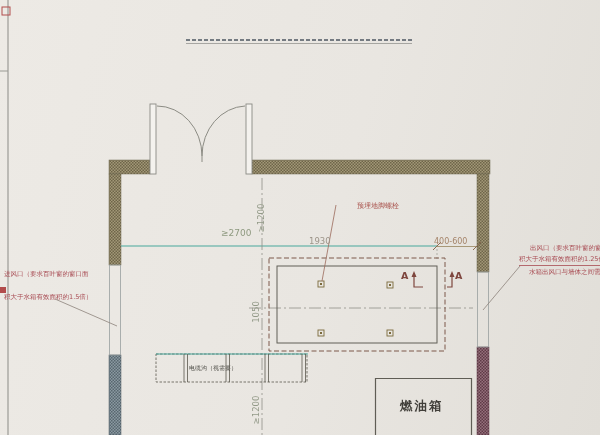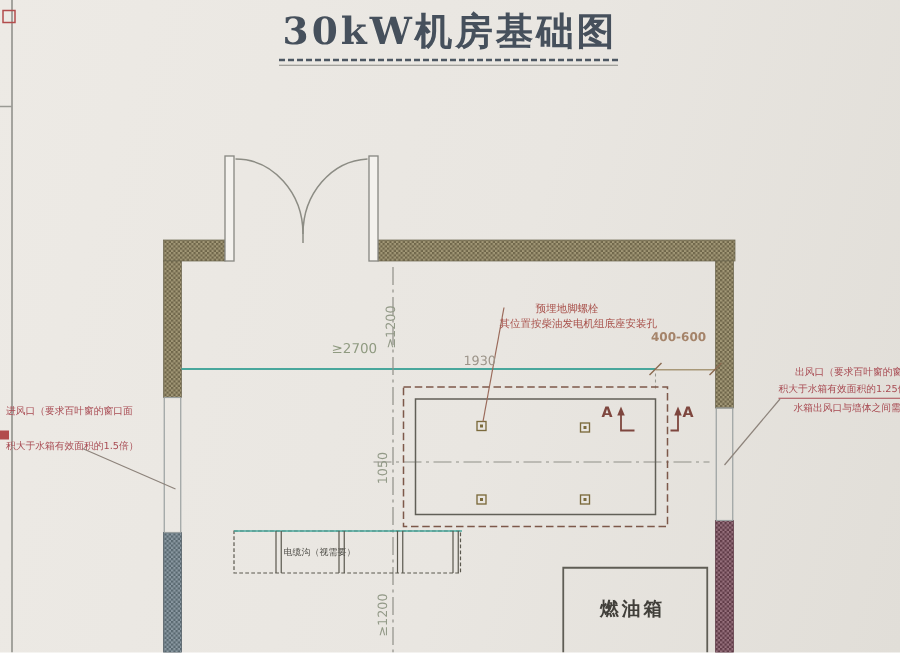--- a/index.html
+++ b/index.html
@@ -140,35 +140,33 @@
     </g>
 
     <g fill="none">
       <line x1="55" y1="299" x2="117" y2="326" stroke="#8d837b" stroke-width="0.8"></line>
       <line x1="483" y1="310" x2="520" y2="266" stroke="#8d837b" stroke-width="0.8"></line>
       <line x1="519" y1="265.5" x2="600" y2="265.5" stroke="#a84a52" stroke-width="0.8"></line>
       <line x1="336" y1="205" x2="322" y2="281" stroke="#9a6a5a" stroke-width="0.8"></line>
     </g>
   </svg>
 
-  <div class="abs title">30kW机房基础图</div>
 
   <div class="abs note" style="left:4px;top:270px;text-align:center;">进风口（要求百叶窗的窗口面</div>
   <div class="abs note" style="left:4px;top:281px;margin-top:12px;">积大于水箱有效面积的1.5倍）</div>
 
   <div class="abs note" style="left:530px;top:244px;">出风口（要求百叶窗的窗口面</div>
   <div class="abs note" style="left:519px;top:255px;">积大于水箱有效面积的1.25倍）</div>
   <div class="abs note" style="left:529px;top:268px;">水箱出风口与墙体之间需装导风</div>
 
   <div class="abs note2" style="left:357px;top:186px;">预埋地脚螺栓</div>
-  <div class="abs note2" style="left:333px;top:196px;">其位置按柴油发电机组底座安装孔</div>
 
   <div class="abs dim" style="left:221px;top:228px;">≥2700</div>
   <div class="abs dimg" style="left:309px;top:236px;">1930</div>
-  <div class="abs dimb" style="left:434px;top:220px;font-weight:bold;">400-600</div>
+  <div class="abs dimb" style="left:434px;top:237px;">400-600</div>
 
   <div class="abs vdim" style="left:243px;top:213px;">≥1200</div>
   <div class="abs vdim" style="left:238px;top:307px;">1050</div>
   <div class="abs vdim" style="left:238px;top:405px;">≥1200</div>
 
   <div class="abs trench-label" style="left:189px;top:364px;">电缆沟（视需要）</div>
   <div class="abs tank-label" style="left:400px;top:398px;">燃油箱</div>
 
   <div class="abs sec" style="left:401px;top:270px;">A</div>
   <div class="abs sec" style="left:455px;top:270px;">A</div>

